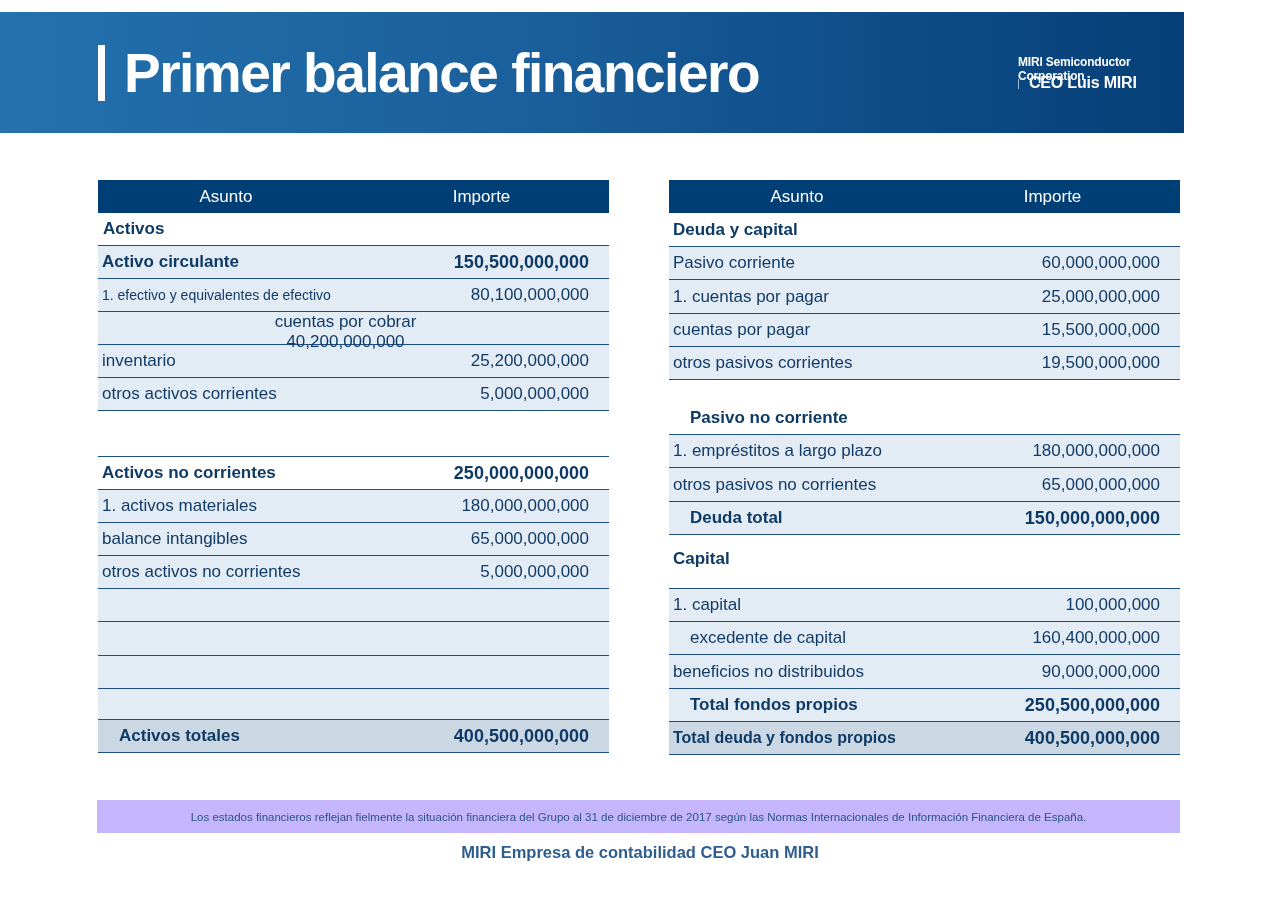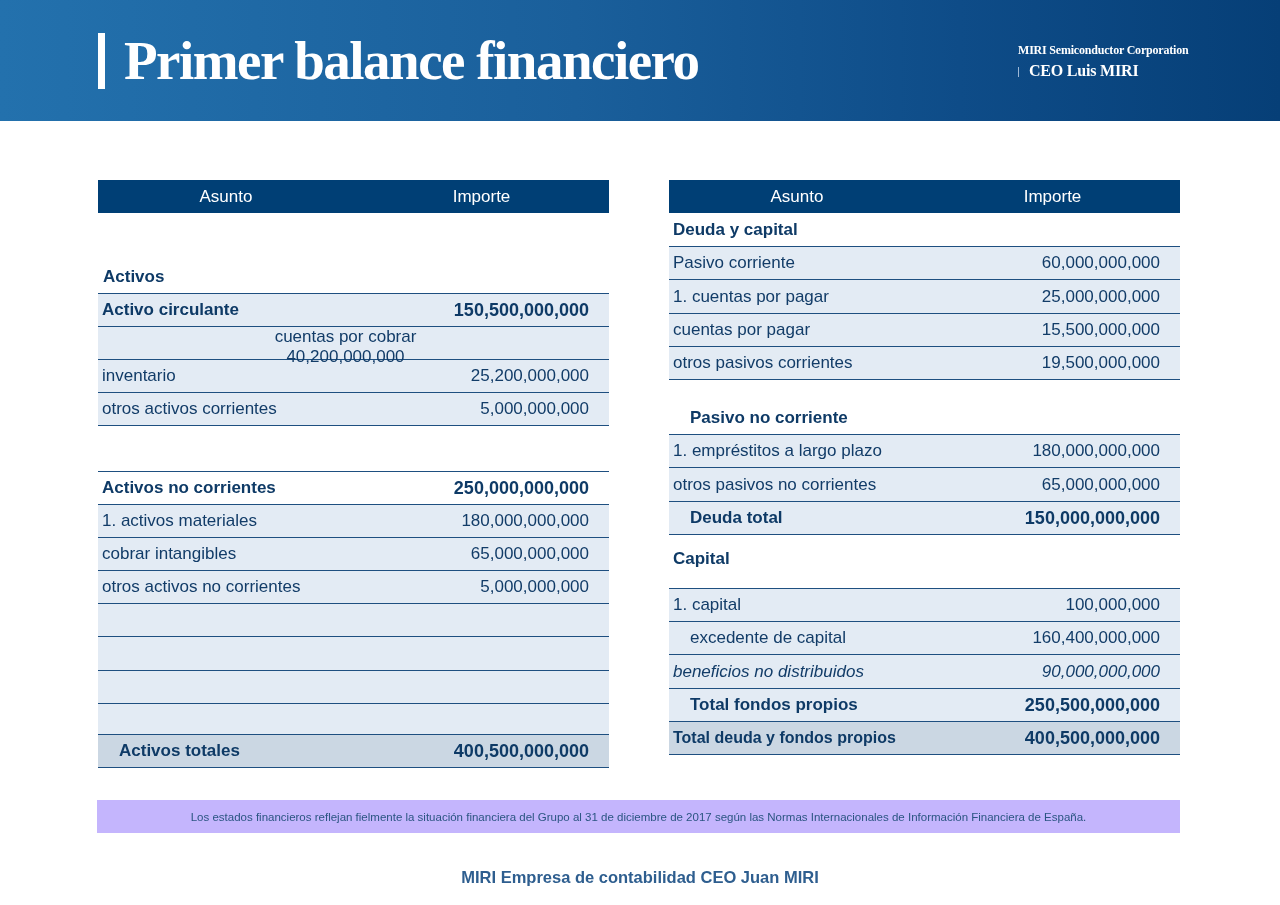--- a/index.html
+++ b/index.html
@@ -1,22 +1,21 @@
 <!DOCTYPE html>
 <html><head>
 <meta charset="utf-8">
 <style>
   * { box-sizing: border-box; margin: 0; padding: 0; }
   html, body { width: 1280px; height: 905px; background: #ffffff; overflow: hidden; }
   body { font-family: "Liberation Sans", "DejaVu Sans", sans-serif; color: #0e3a66; position: relative; }
 
   .header {
-    position: absolute; left: 0; top: 0; width: 1280px; height: 121px;
+    position: absolute; left: 0; top: 12px; width: 1184px; height: 121px;
     background: linear-gradient(90deg, #2371ad 0%, #1a5f9b 45%, #0e4c88 75%, #063f77 100%);
-    font-family: Liberation Serif, serif;
   }
   .title-bar {
     position: absolute; left: 98px; top: 33px; width: 7px; height: 56px; background: #ffffff;
   }
   .title {
     position: absolute; left: 124px; top: 22px; color: #ffffff;
     font-size: 55px; font-weight: 700; letter-spacing: -1.5px; line-height: 78px;
   }
   .company {
     position: absolute; left: 1018px; top: 43px; color: #ffffff; font-size: 12px; font-weight: 700; letter-spacing: -0.2px;
@@ -49,45 +48,49 @@
   .row .val { text-align: right; }
   .row.bold .val { font-size: 18px; }
   .blank { border-bottom: 1.5px solid #1e4f80; }
   .gap { height: 46px; border-bottom: 1.5px solid #1e4f80; }
 
   .footnote {
     position: absolute; left: 97px; top: 800px; width: 1083px; height: 33px;
     background: #c4b5fd; color: #2b5582; font-size: 11.5px; display: flex; align-items: center; justify-content: center;
   }
   .signature {
-    position: absolute; left: 0; top: 868px; width: 1280px; text-align: center;
+    position: absolute; left: 0; top: 843px; width: 1280px; text-align: center;
     color: #2e5e8f; font-size: 16.5px; font-weight: 700;
   }
 </style>
 </head>
 <body>
 
 <div class="header">
   <div class="title-bar"></div>
   <div class="title">Primer balance financiero</div>
   <div class="company">MIRI Semiconductor Corporation</div>
   <div class="ceo"><span class="sep"></span><span>CEO Luis MIRI</span></div>
 </div>
 
 <div class="panel left">
   <div class="thead">
     <div class="c1">Asunto</div>
     <div class="c2">Importe</div>
   </div>
-  <div class="row bold" style="height:33px;margin-top:48px;">
+  <div class="row bold" style="height:33px;">
     <span class="lbl" style="padding-left:1px;">Activos</span>
   </div>
   <div class="row bold shade" style="height:33px;">
     <span class="lbl">Activo circulante</span>
     <span class="val">150,500,000,000</span>
+  </div>
+  <div class="row shade" style="height:33px;">
+    <span class="lbl small">1. efectivo y equivalentes de efectivo</span>
+    <span class="val">80,100,000,000</span>
   </div>
   <div class="row shade" style="height:33px;flex-direction:column;">
     <span class="lbl">cuentas por cobrar</span>
     <span class="val">40,200,000,000</span>
   </div>
   <div class="row shade" style="height:33px;gap:35px;">
     <span class="lbl">inventario</span>
     <span class="val">25,200,000,000</span>
   </div>
   <div class="row shade" style="height:33px;">
@@ -97,21 +100,21 @@
   <div class="gap"></div>
   <div class="row bold" style="height:33px;">
     <span class="lbl">Activos no corrientes</span>
     <span class="val">250,000,000,000</span>
   </div>
   <div class="row shade" style="height:33px;">
     <span class="lbl">1. activos materiales</span>
     <span class="val">180,000,000,000</span>
   </div>
   <div class="row shade" style="height:33px;">
-    <span class="lbl">cobrar intangibles</span>
+    <span class="lbl">balance intangibles</span>
     <span class="val">65,000,000,000</span>
   </div>
   <div class="row shade" style="height:33px;">
     <span class="lbl">otros activos no corrientes</span>
     <span class="val">5,000,000,000</span>
   </div>
   <div class="row shade blank" style="height:33px;"></div>
   <div class="row shade blank" style="height:34px;"></div>
   <div class="row shade blank" style="height:33px;"></div>
   <div class="row shade blank" style="height:31px;"></div>
@@ -164,21 +167,21 @@
     <span class="lbl">Capital</span>
   </div>
   <div class="row shade" style="height:33px;">
     <span class="lbl">1. capital</span>
     <span class="val">100,000,000</span>
   </div>
   <div class="row shade" style="height:33px;">
     <span class="lbl indent">excedente de capital</span>
     <span class="val">160,400,000,000</span>
   </div>
-  <div class="row shade" style="height:34px;font-style:italic;">
+  <div class="row shade" style="height:34px;">
     <span class="lbl">beneficios no distribuidos</span>
     <span class="val">90,000,000,000</span>
   </div>
   <div class="row bold shade" style="height:33px;">
     <span class="lbl indent">Total fondos propios</span>
     <span class="val">250,500,000,000</span>
   </div>
   <div class="row bold total" style="height:33px;">
     <span class="lbl" style="font-size:16px;">Total deuda y fondos propios</span>
     <span class="val">400,500,000,000</span>

